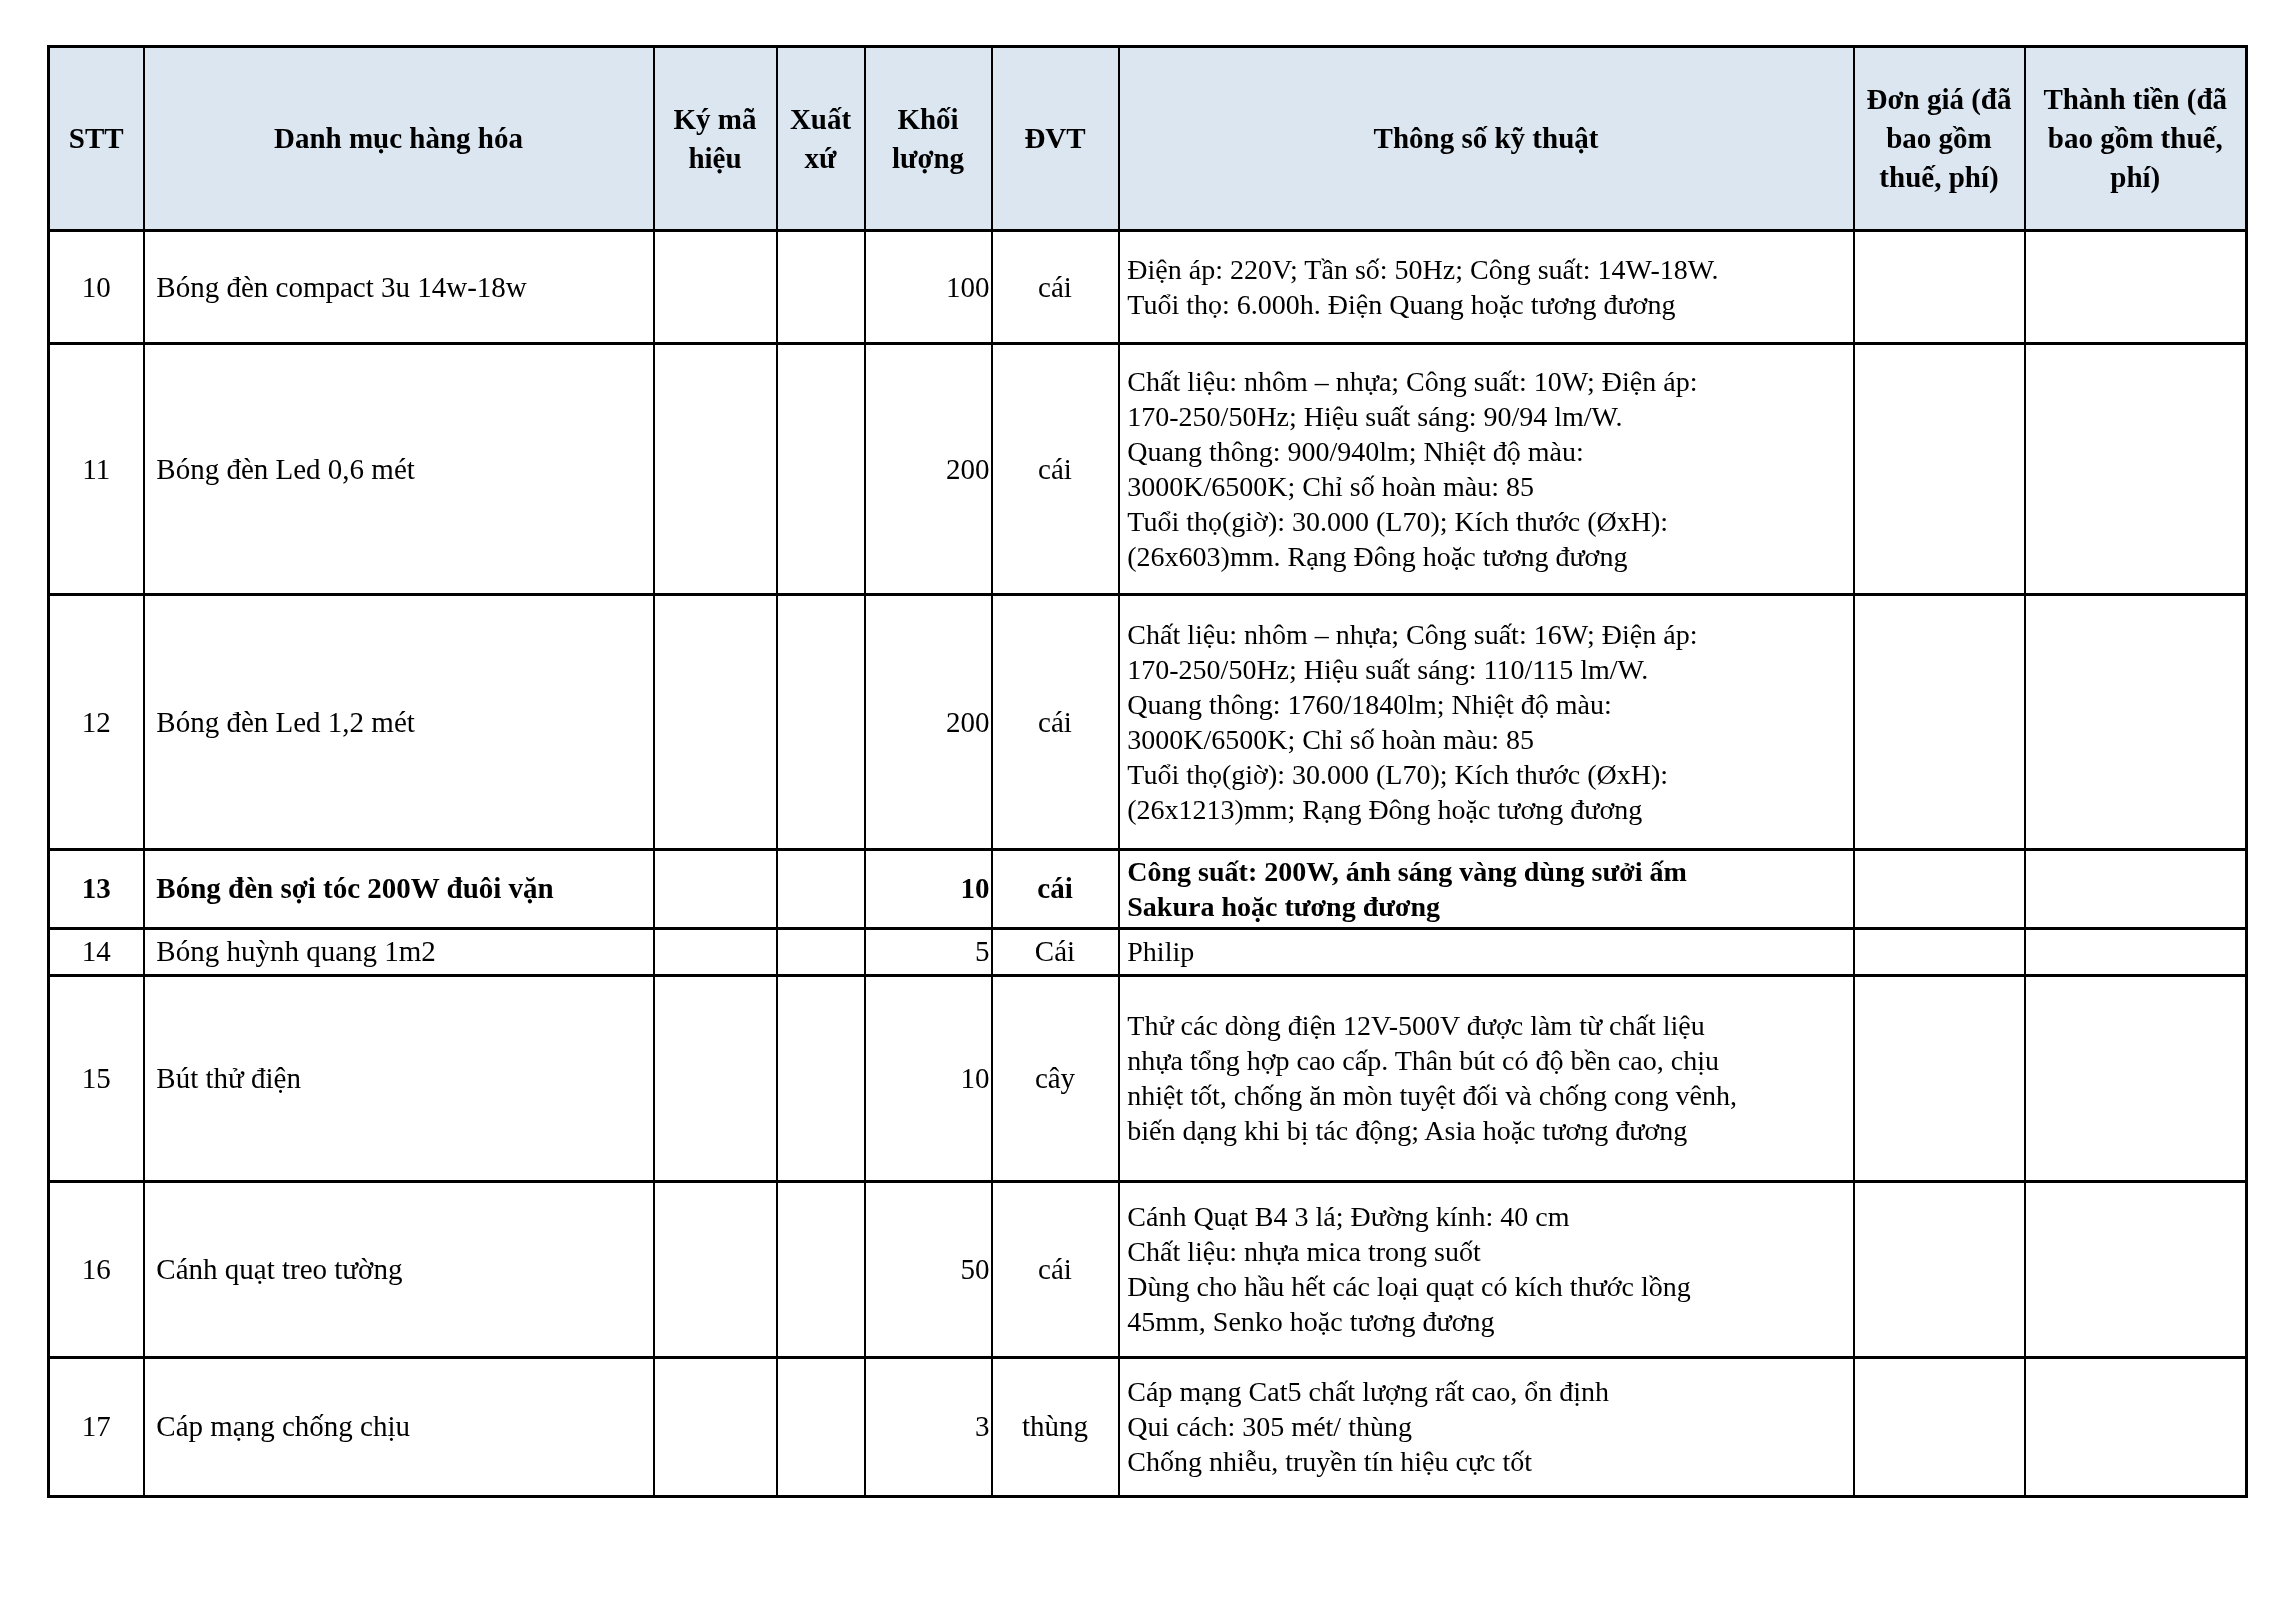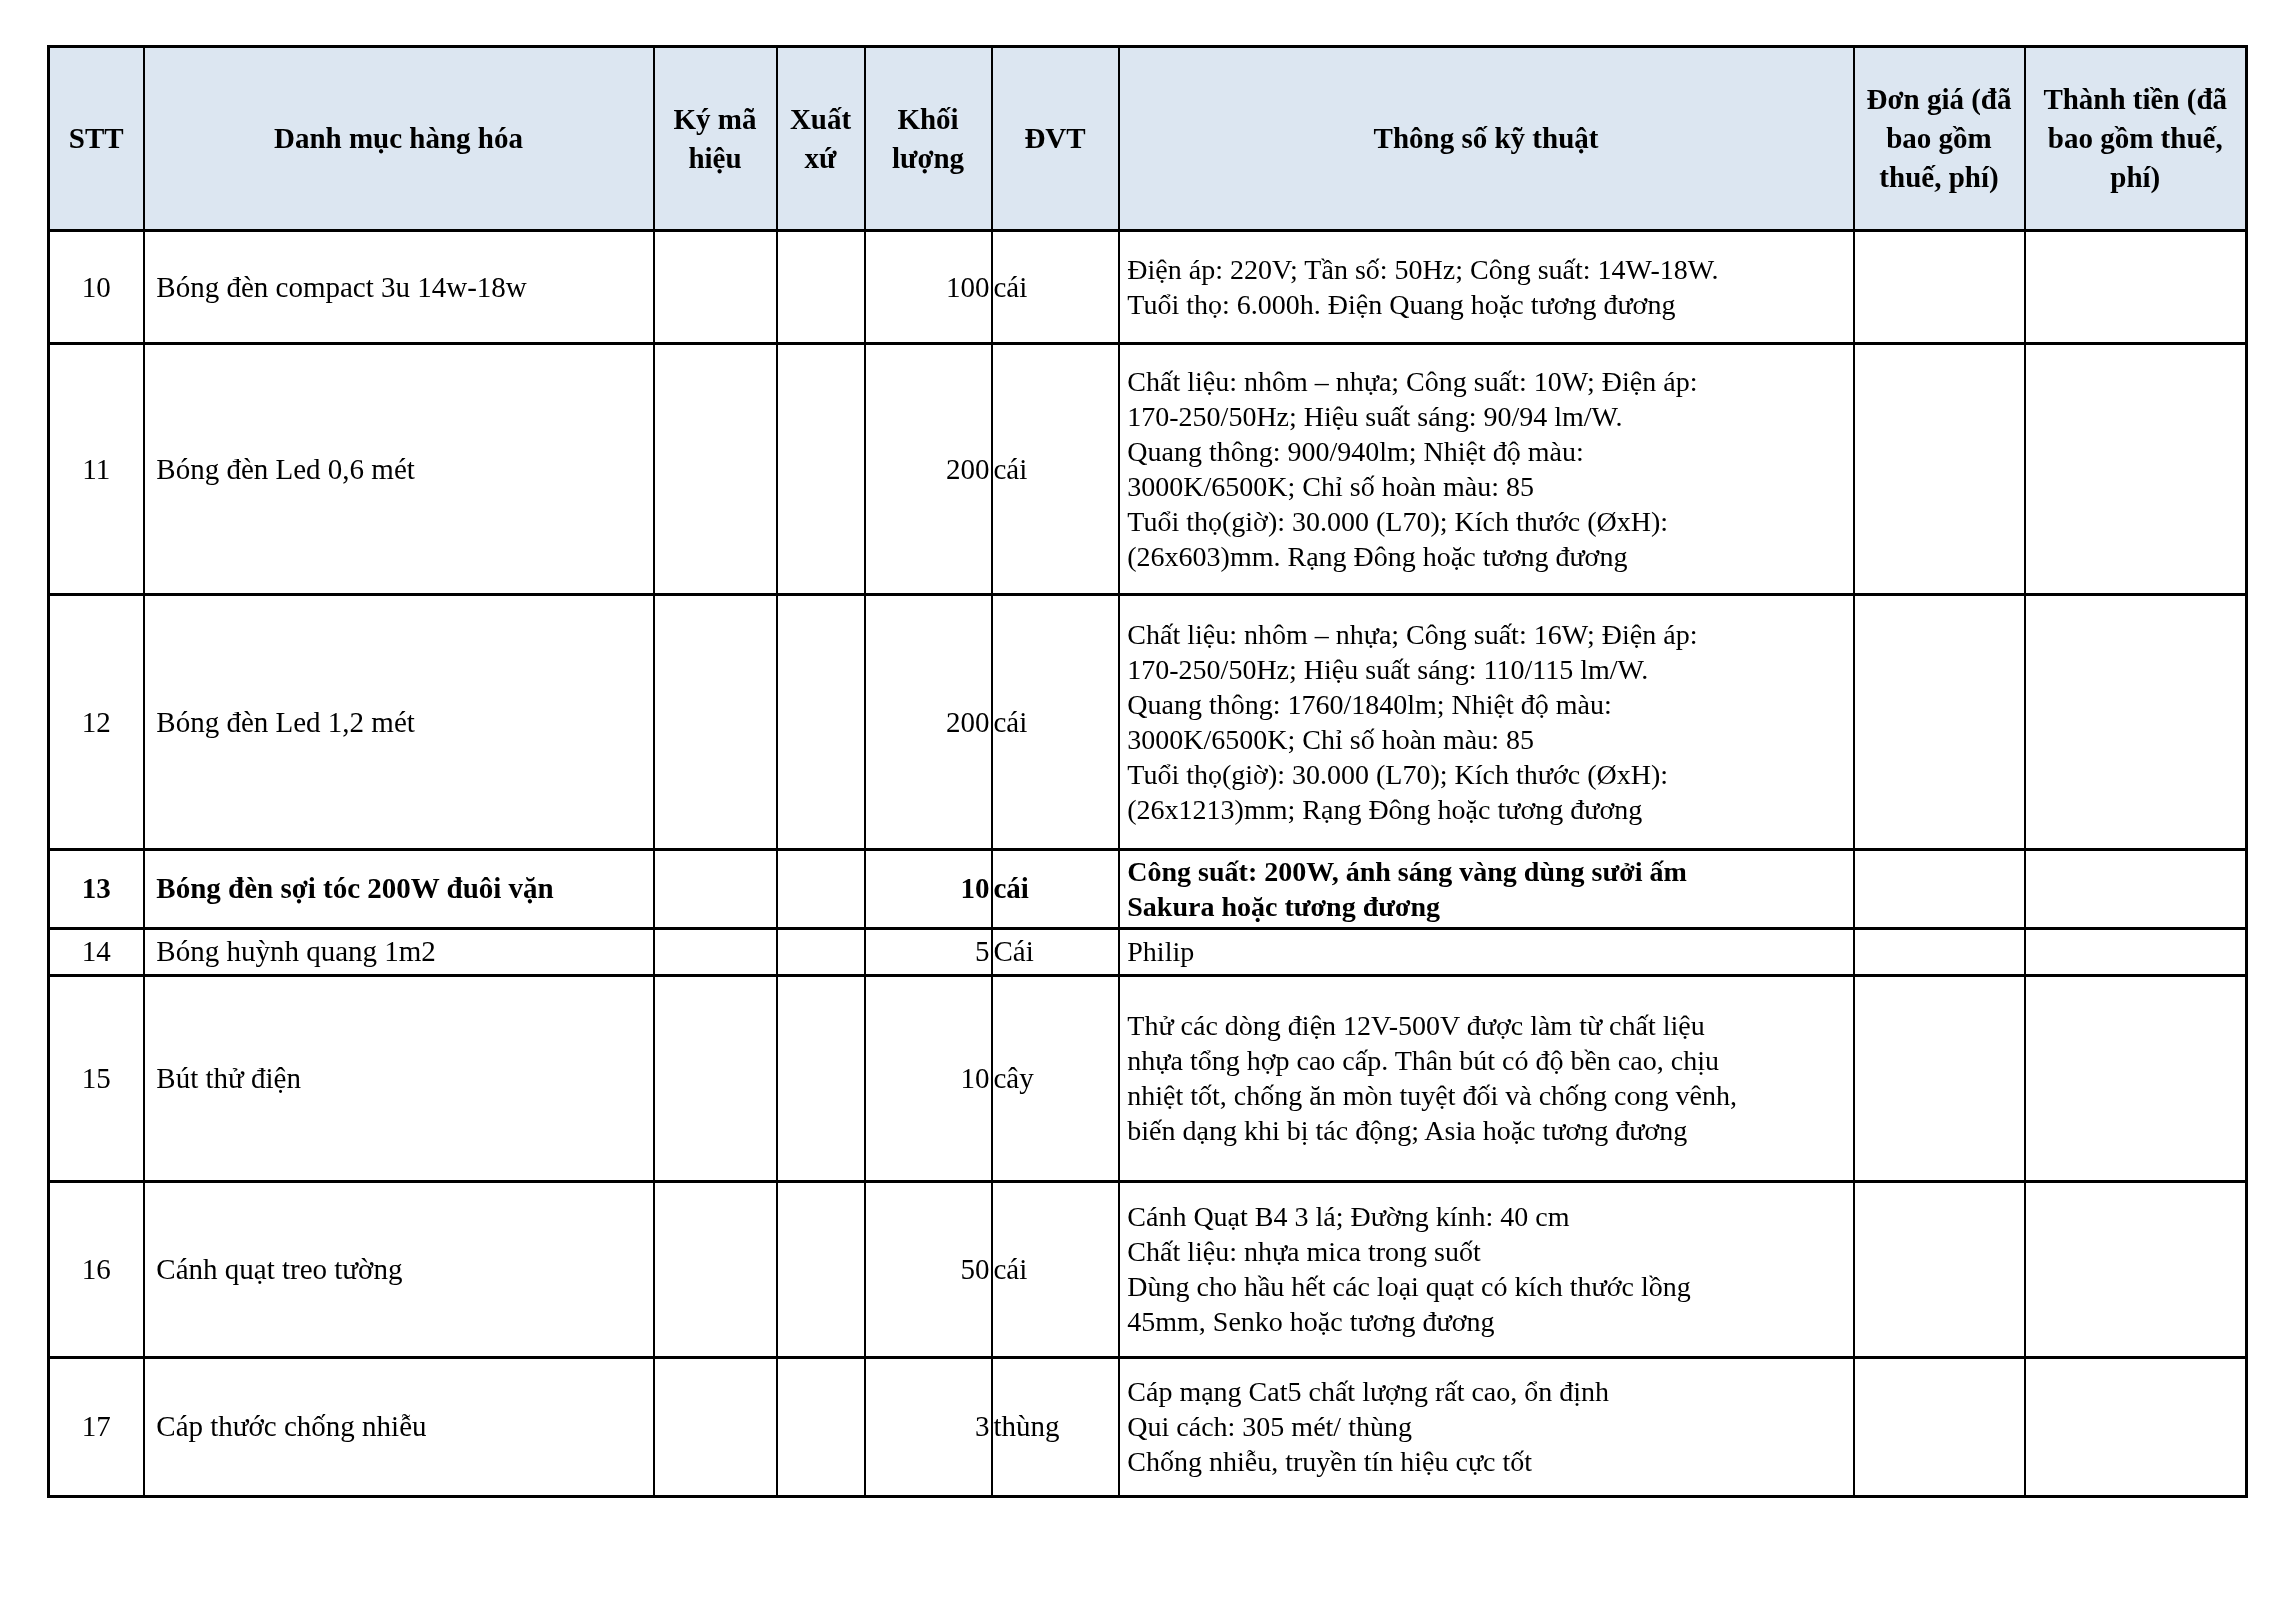--- a/index.html
+++ b/index.html
@@ -40,21 +40,21 @@
     line-height: 39px;
     padding: 3.9px 5.9px;
   }
   thead tr { height: 184px; }
 
   td.c-stt   { text-align: center; }
   td.c-name  { text-align: left; padding-left: 11.8px; margin-left: 20px; }
   td.c-code  { text-align: center; }
   td.c-origin{ text-align: center; }
   td.c-qty   { text-align: right; }
-  td.c-unit  { text-align: left; }
+  td.c-unit  { text-align: center; }
   td.c-spec  { text-align: left; padding: 2.9px 7.8px 2.9px 7.8px; margin-top: 16px; }
   td.c-price { text-align: center; }
   td.c-total { text-align: center; }
 
   .spec-line {
     font-size: 28px;
     line-height: 35px;
     white-space: nowrap;
   }
 
@@ -202,21 +202,21 @@
             <div class="spec-line">Cánh Quạt B4 3 lá; Đường kính: 40 cm</div>
             <div class="spec-line">Chất liệu: nhựa mica trong suốt</div>
             <div class="spec-line">Dùng cho hầu hết các loại quạt có kích thước lồng</div>
             <div class="spec-line">45mm, Senko hoặc tương đương</div>
           </td>
       <td class="c-price"></td>
       <td class="c-total"></td>
     </tr>
         <tr>
       <td class="c-stt">17</td>
-      <td class="c-name">Cáp thước chống nhiễu</td>
+      <td class="c-name">Cáp mạng chống chịu</td>
       <td class="c-code"></td>
       <td class="c-origin"></td>
       <td class="c-qty">3</td>
       <td class="c-unit">thùng</td>
       <td class="c-spec">
             <div class="spec-line">Cáp mạng Cat5 chất lượng rất cao, ổn định</div>
             <div class="spec-line">Qui cách: 305 mét/ thùng</div>
             <div class="spec-line">Chống nhiễu, truyền tín hiệu cực tốt</div>
           </td>
       <td class="c-price"></td>

